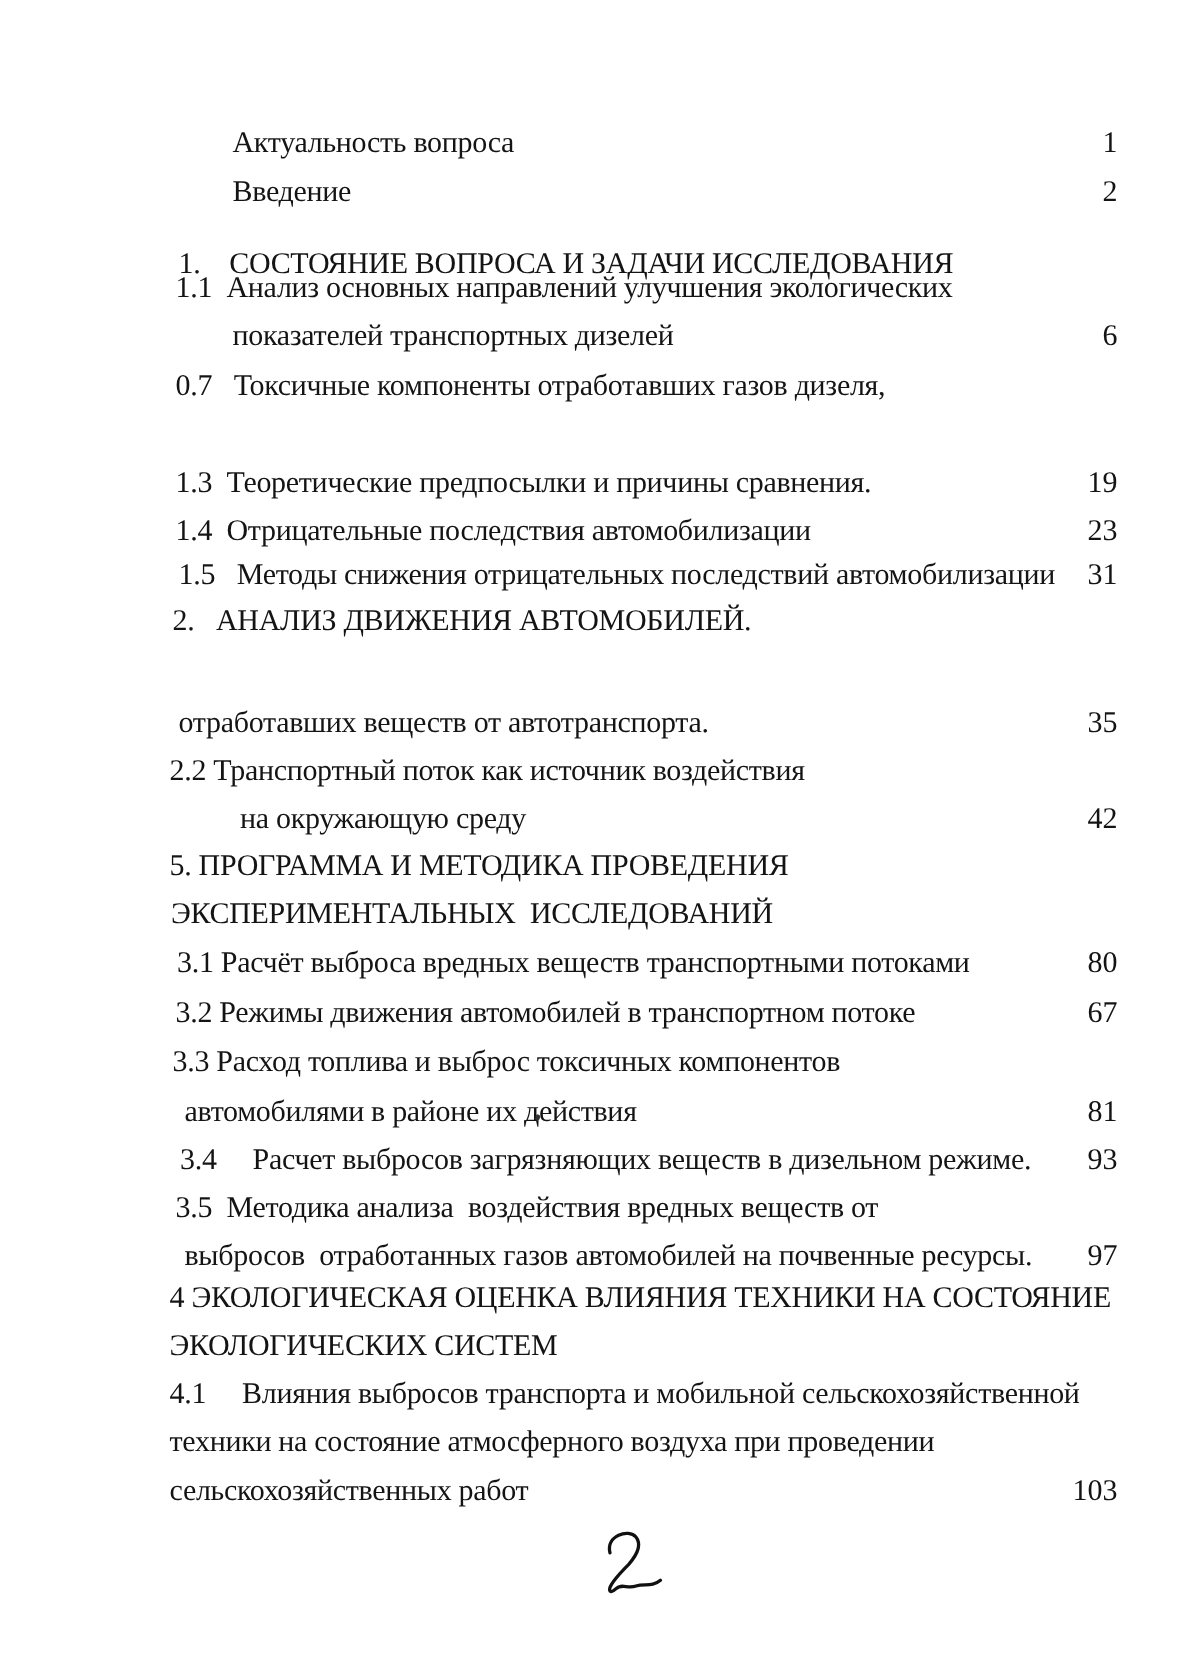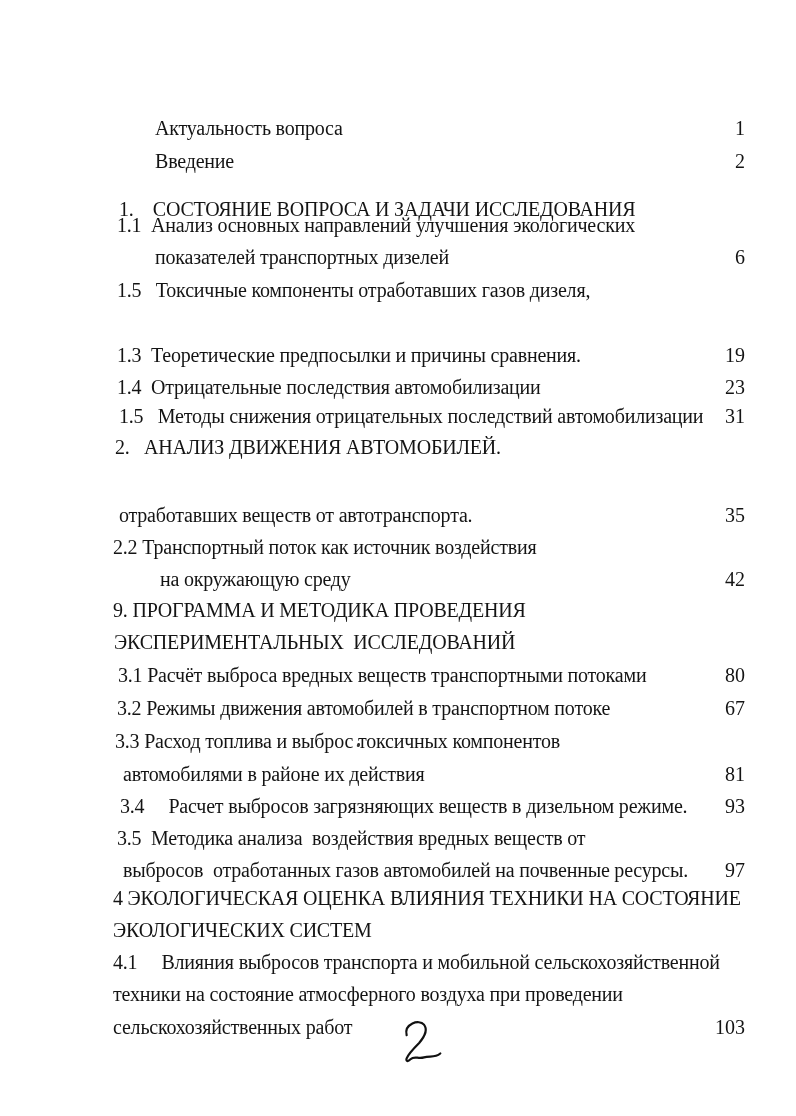--- a/index.html
+++ b/index.html
@@ -14,21 +14,20 @@
     background: #ffffff;
     overflow: hidden;
     font-family: "Liberation Serif", "DejaVu Serif", serif;
     color: #141414;
   }
   .toc-row {
     position: absolute;
     left: 0;
     width: 796px;
     height: 26px;
-    margin-top: 33px;
   }
   .toc-text {
     position: absolute;
     top: 0;
     white-space: pre;
     font-size: 20px;
     letter-spacing: -0.2px;
     line-height: 24px;
   }
   .toc-page {
@@ -76,21 +75,21 @@
     <span class="toc-text" style="left:119px">1.    СОСТОЯНИЕ ВОПРОСА И ЗАДАЧИ ИССЛЕДОВАНИЯ</span>
   </div>
   <div class="toc-row" style="top:180px">
     <span class="toc-text" style="left:117px">1.1  Анализ основных направлений улучшения экологических</span>
   </div>
   <div class="toc-row" style="top:212px">
     <span class="toc-text" style="left:155px">показателей транспортных дизелей</span>
     <span class="toc-page">6</span>
   </div>
   <div class="toc-row" style="top:245px">
-    <span class="toc-text" style="left:117px">1.5   Токсичные компоненты отработавших газов дизеля,</span>
+    <span class="toc-text" style="left:117px">0.7   Токсичные компоненты отработавших газов дизеля,</span>
   </div>
   <div class="toc-row" style="top:310px">
     <span class="toc-text" style="left:117px">1.3  Теоретические предпосылки и причины сравнения.</span>
     <span class="toc-page">19</span>
   </div>
   <div class="toc-row" style="top:342px">
     <span class="toc-text" style="left:117px">1.4  Отрицательные последствия автомобилизации</span>
     <span class="toc-page">23</span>
   </div>
   <div class="toc-row" style="top:371px">
@@ -105,21 +104,21 @@
     <span class="toc-page">35</span>
   </div>
   <div class="toc-row" style="top:502px">
     <span class="toc-text" style="left:113px">2.2 Транспортный поток как источник воздействия</span>
   </div>
   <div class="toc-row" style="top:534px">
     <span class="toc-text" style="left:160px">на окружающую среду</span>
     <span class="toc-page">42</span>
   </div>
   <div class="toc-row" style="top:565px">
-    <span class="toc-text" style="left:113px">9. ПРОГРАММА И МЕТОДИКА ПРОВЕДЕНИЯ</span>
+    <span class="toc-text" style="left:113px">5. ПРОГРАММА И МЕТОДИКА ПРОВЕДЕНИЯ</span>
   </div>
   <div class="toc-row" style="top:597px">
     <span class="toc-text" style="left:114px">ЭКСПЕРИМЕНТАЛЬНЫХ  ИССЛЕДОВАНИЙ</span>
   </div>
   <div class="toc-row" style="top:630px">
     <span class="toc-text" style="left:118px">3.1 Расчёт выброса вредных веществ транспортными потоками</span>
     <span class="toc-page">80</span>
   </div>
   <div class="toc-row" style="top:663px">
     <span class="toc-text" style="left:117px">3.2 Режимы движения автомобилей в транспортном потоке</span>

